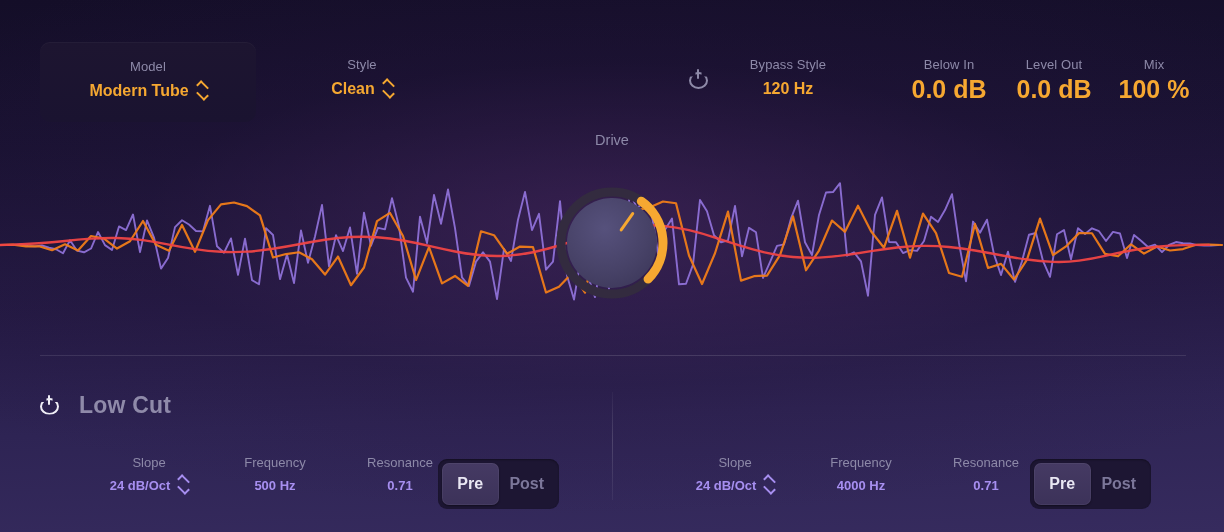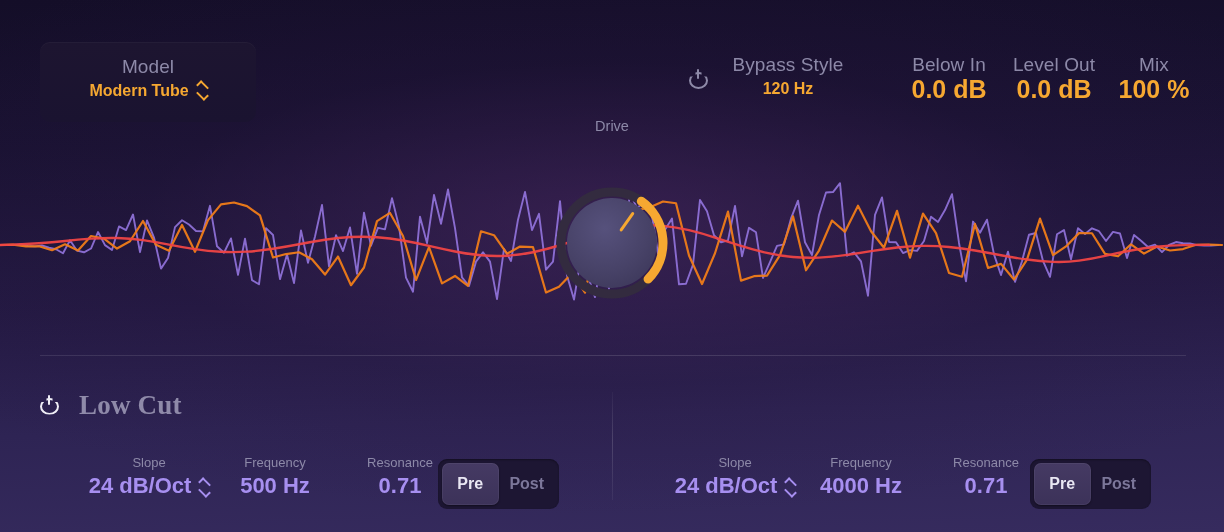--- a/index.html
+++ b/index.html
@@ -23,21 +23,21 @@
 
   .model-card {
     position:absolute; left:40px; top:42px; width:216px; height:80px;
     background: linear-gradient(180deg, #1d1530 0%, #1a1330 100%);
     border-radius:10px;
     box-shadow: 0 1px 0 rgba(255,255,255,0.035) inset;
   }
 
   .param { position:absolute; text-align:center; }
   .param .lbl {
-    display:block; font-size:19px; color:#8d89a8; letter-spacing:.1px;
+    display:block; font-size:13px; color:#8d89a8; letter-spacing:.1px;
     line-height:18px; white-space:nowrap;
   }
   .param .val {
     display:block; font-size:16px; font-weight:bold; color:#f6a831;
     line-height:26px; white-space:nowrap; margin-top:2px;
   }
   .param.small .val { font-size:25px; }
 
   .stepper {
     display:inline-block; width:11px; height:17px; vertical-align:-3px;
@@ -59,21 +59,21 @@
     clip-path: polygon(0 26%, 34% 26%, 34% 0, 66% 0, 66% 26%, 100% 26%, 100% 100%, 0 100%);
   }
   .pwr .stem {
     position:absolute; left:8.4px; top:-1px; width:2.1px; height:10px;
     background: currentColor; border-radius:1px;
   }
 
   .pwr-btn { position:absolute; color:#8e8aa8; cursor:pointer; }
 
   
-  .drive-label { position:absolute; left:0; top:116px; width:1224px; text-align:center; }
+  .drive-label { position:absolute; left:0; top:130px; width:1224px; text-align:center; }
   .drive-label .lbl { font-size:14.5px; color:#8d89a8; line-height:20px; display:block; }
   .drive-label .val { font-size:20px; font-weight:bold; color:#f6a831; line-height:26px; display:block; }
 
   .knob { position:absolute; left:552px; top:183px; width:120px; height:120px; }
 
   
   .wave { position:absolute; left:0; top:165px; width:1224px; height:160px; }
 
   
   .hdiv {
@@ -85,26 +85,26 @@
     background: linear-gradient(180deg, rgba(255,255,255,0.03), rgba(255,255,255,0.15) 45%, rgba(255,255,255,0.05));
   }
 
   
   .section { position:absolute; top:385px; width:580px; height:147px; }
   .section.low  { left:40px; }
   .section.high { left:636px; }
 
   .sec-head { position:absolute; left:0; top:0; height:40px; display:flex; align-items:center; gap:20px; }
   .sec-head .pwr-ico { color:#efeef6; }
-  .sec-title { font-size:27px; font-weight:bold; color:#8f8aa9; letter-spacing:.2px;font-family:Liberation Serif, serif; }
+  .sec-title { font-size:23px; font-weight:bold; color:#8f8aa9; letter-spacing:.2px; }
 
   .sec-params { position:absolute; left:0; top:68px; width:580px; height:62px; }
   .fparam { position:absolute; text-align:center; }
   .fparam .lbl { display:block; font-size:13px; color:#8d89a8; line-height:19px; white-space:nowrap; }
-  .fparam .val { display:block; font-size:22px; font-weight:bold; color:#a78ff0; line-height:27px; white-space:nowrap; }
+  .fparam .val { display:block; font-size:13px; font-weight:bold; color:#a78ff0; line-height:27px; white-space:nowrap; }
 
   .seg {
     position:absolute; width:121px; height:50px; border-radius:9px;
     background:#1d1633; display:flex; padding:4px;
     box-shadow: 0 1px 2px rgba(0,0,0,0.35) inset;
   }
   .seg-btn {
     flex:1; display:flex; align-items:center; justify-content:center;
     font-size:16px; font-weight:bold; color:#7c779a; border-radius:7px; cursor:pointer;
   }
@@ -121,20 +121,24 @@
 
   <div class="topbar">
 
     <div class="model-card"></div>
 
     <div class="param" style="left:40px; top:58px; width:216px;">
       <span class="lbl">Model</span>
       <span class="val"><span>Modern Tube</span><span class="stepper"></span></span>
     </div>
 
+    <div class="param" style="left:282px; top:56px; width:160px;">
+      <span class="lbl">Style</span>
+      <span class="val"><span>Clean</span><span class="stepper"></span></span>
+    </div>
 
     <div class="pwr-btn pwr" style="left:689px; top:70px; color:#8e8aa8;">
       <span class="ring"></span>
       <span class="stem"></span>
     </div>
 
     <div class="param" style="left:707px; top:56px; width:162px;">
       <span class="lbl">Bypass Style</span>
       <span class="val">120 Hz</span>
     </div>

